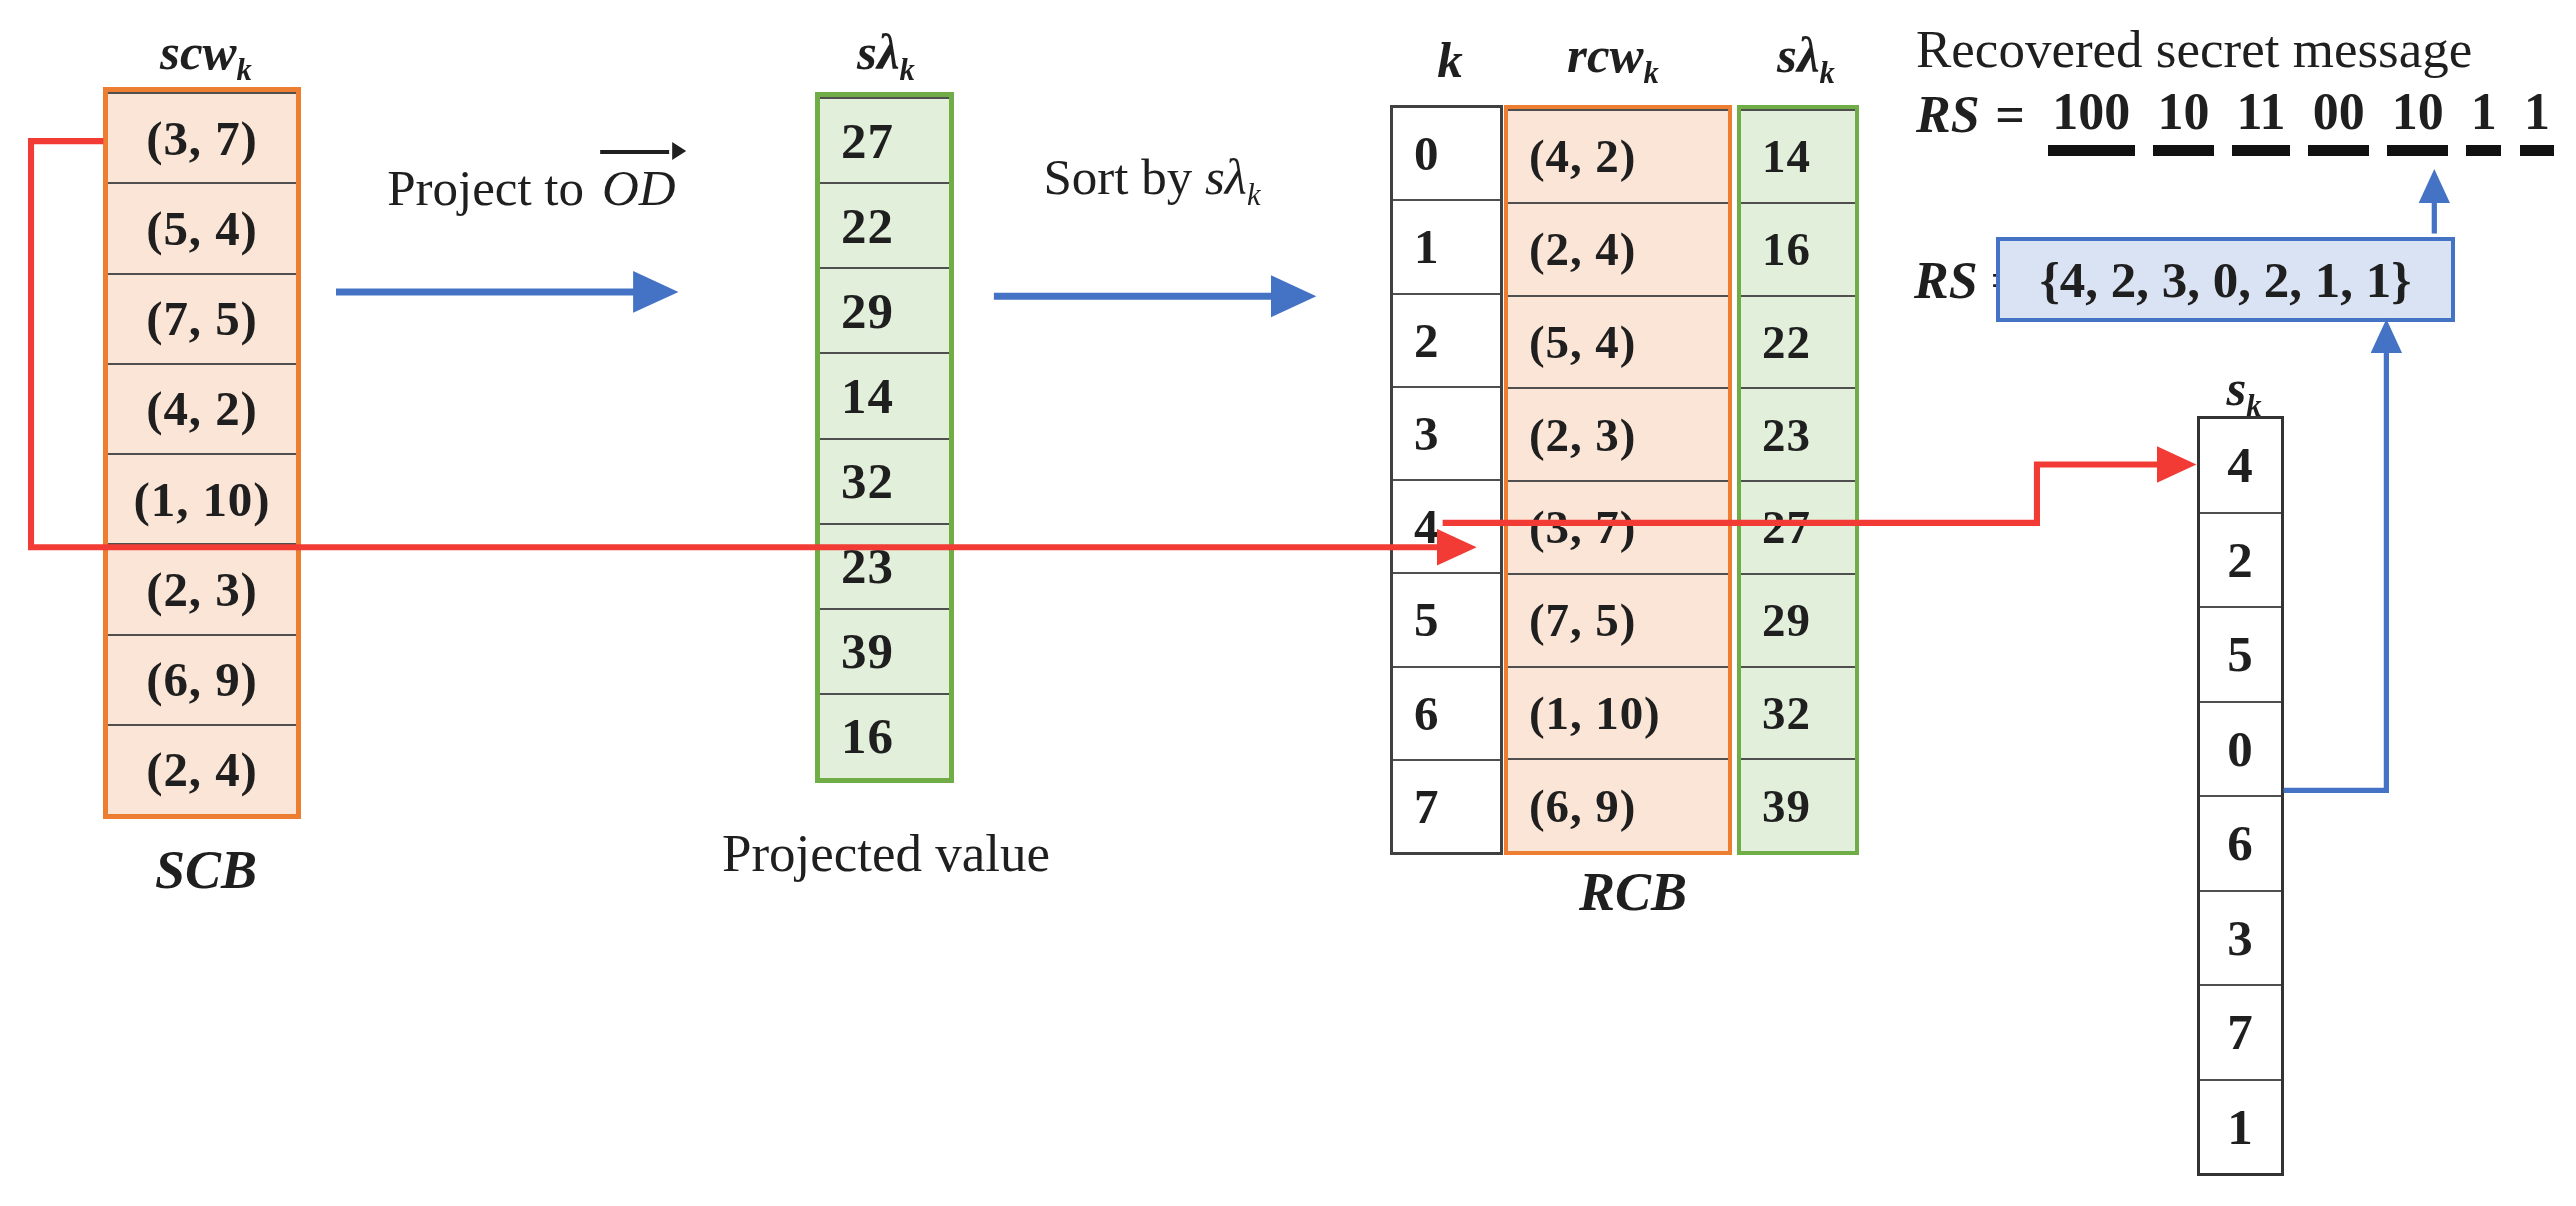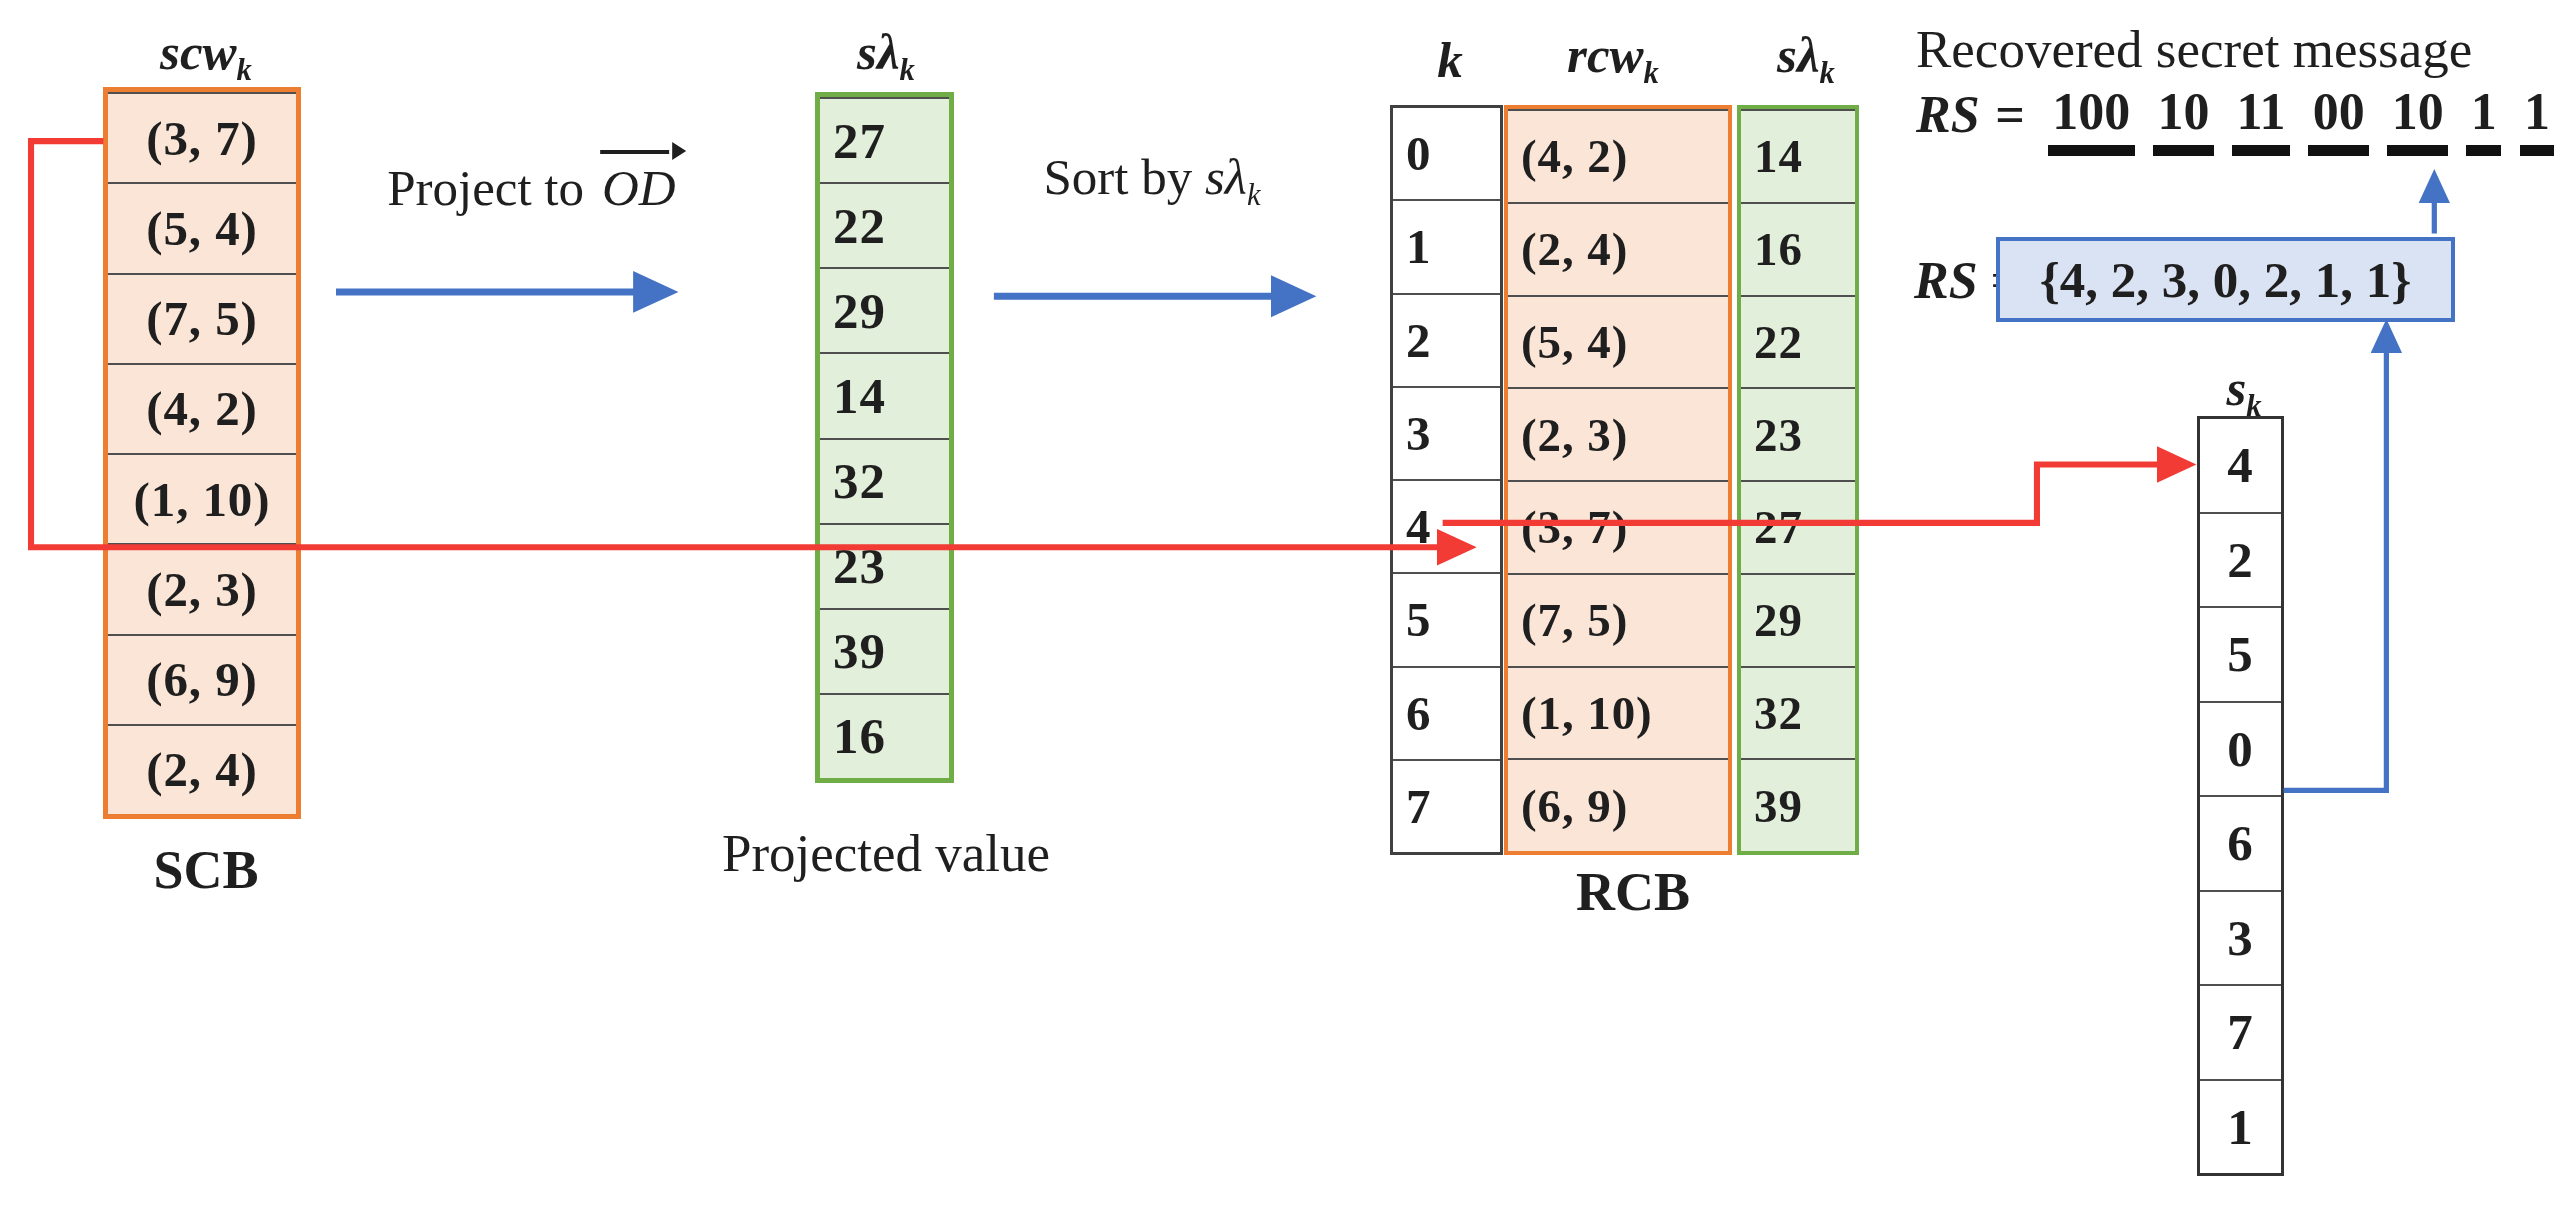--- a/index.html
+++ b/index.html
@@ -23,21 +23,21 @@
     display:flex;
     align-items:center;
     border-top:2.6px solid #4f4f4f;
     font-size:49px;
     font-weight:600;
     letter-spacing:0.9px;
     white-space:nowrap;
   }
   .no-first-border .cell:first-child{border-top:none;}
   .cell.center{justify-content:center;}
-  .cell.padL{padding-left:13px;}
+  .cell.padL{padding-left:21px;}
   
   .scb-table{
     left:103px;top:87px;width:198px;height:732px;
     border:5.2px solid var(--c-orange);
     background:var(--c-orange-fill);
   }
   .proj-table{
     left:815px;top:92px;width:139px;height:691px;
     border:5.2px solid var(--c-green);
     background:var(--c-green-fill);
@@ -76,20 +76,21 @@
     white-space:nowrap;
   }
   .col-header sub, .flow-label sub{
     font-size:0.6em;
     font-style:italic;
     line-height:0;
   }
   .table-label{
     position:absolute;
     transform:translateX(-50%);
+    font-style:italic;
     font-weight:700;
     font-size:54px;
     white-space:nowrap;
   }
   .plain-label{
     position:absolute;
     transform:translateX(-50%);
     font-size:53px;
     white-space:nowrap;
   }

